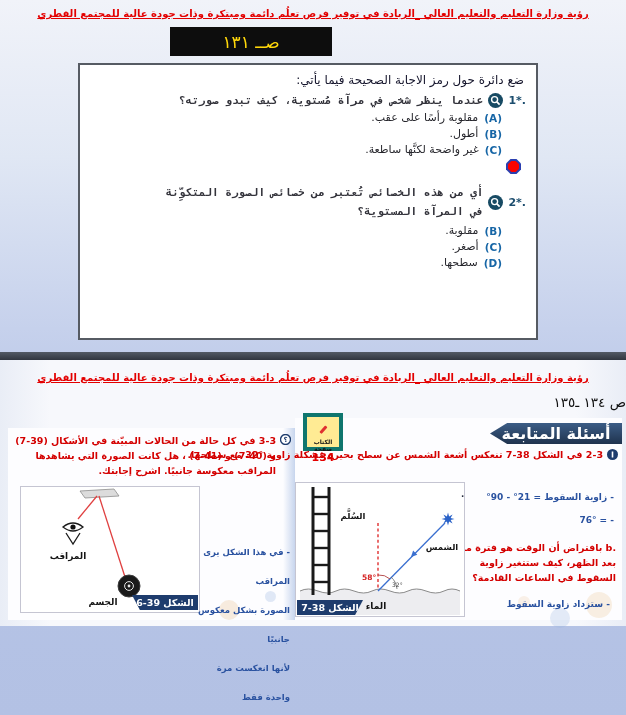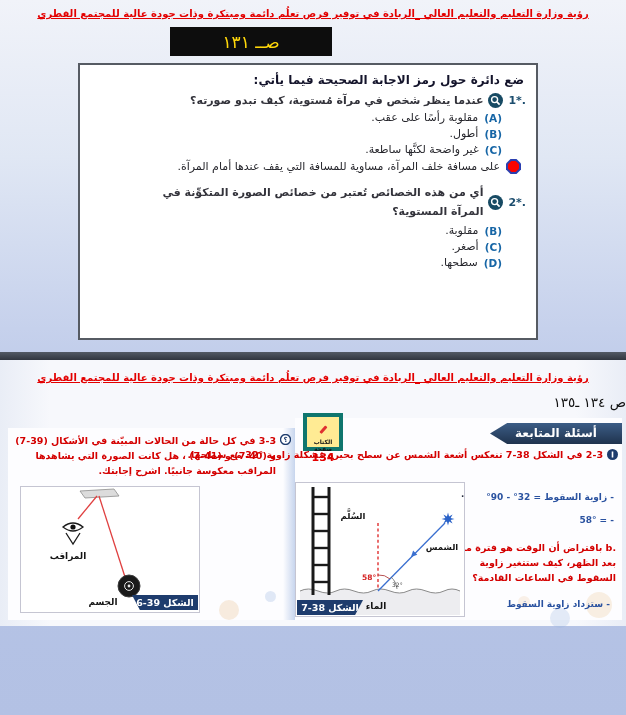--- a/index.html
+++ b/index.html
@@ -8,25 +8,25 @@
     background:linear-gradient(180deg,#f1f3f9 0%,#e0e7f4 22%,#c6d1ec 46%,#b7c5e7 60%,#b3c1e4 100%);}
   
   .vision{position:absolute;left:0;right:0;text-align:center;font-size:10px;font-weight:bold;
     color:#e30000;text-decoration:underline;letter-spacing:0;}
   .ltr{direction:ltr;unicode-bidi:isolate;}
   
   .pagebox1{position:absolute;top:27px;left:170px;width:162px;height:29px;background:#0d0d0d;
     color:#ffd70a;font-size:17px;font-weight:normal;text-align:center;line-height:30px;direction:rtl;}
   .quiz{position:absolute;left:78px;top:63px;width:460px;height:277px;background:#ffffff;
     border:2px solid #565b63;box-sizing:border-box;direction:rtl;padding:5px 10px 0 8px;}
-  .instr{font-size:12px;font-weight:bold;color:#14142b;margin:3px 2px 6px 0;text-align:right;}
+  .instr{font-size:12px;font-weight:normal;color:#14142b;margin:3px 2px 6px 0;text-align:right;}
   .qrow{display:flex;align-items:center;gap:5px;margin:6px 0 3px 0;}
   .qnum{color:#1c4d6e;font-weight:bold;font-size:11px;flex:0 0 auto;}
   .magwrap{flex:0 0 15px;height:15px;}
-  .qtext{color:#33333b;font-size:11px;font-weight:bold;text-align:right;}
+  .qtext{color:#33333b;font-size:11px;font-weight:bold;text-align:right;font-family:Liberation Mono, monospace;}
   .q2text{max-width:322px;line-height:1.7;}
   .opt{display:flex;align-items:center;gap:6px;margin:3px 24px 3px 0;font-size:11px;color:#26262c;}
   .optletter{color:#1766a6;font-weight:bold;font-size:10.5px;flex:0 0 auto;}
   .oct{width:15px;height:15px;background:#2b3fb0;position:relative;flex:0 0 15px;
     clip-path:polygon(30% 0,70% 0,100% 30%,100% 70%,70% 100%,30% 100%,0 70%,0 30%);}
   .oct i{position:absolute;inset:2px;background:#fb0300;display:block;
     clip-path:polygon(30% 0,70% 0,100% 30%,100% 70%,70% 100%,30% 100%,0 70%,0 30%);}
   
   .divbar{position:absolute;top:352px;left:0;width:626px;height:8px;
     background:linear-gradient(180deg,#535a65,#31363f);}
@@ -34,21 +34,21 @@
     background:linear-gradient(90deg,#e9edf6 0%,#f7f8fc 8%,#f7f8fc 92%,#e9edf6 100%);}
   .pagebox2{position:absolute;top:394px;left:0;right:0;text-align:right;font-size:13.5px;
     font-weight:normal;color:#0e0e0e;direction:rtl;}
   
   .panel{position:absolute;background:#fdfdff;overflow:visible;}
   .lpanel{left:8px;top:428px;width:286px;height:192px;}
   .lpanel .edge{position:absolute;top:0;right:-2px;width:13px;height:100%;
     background:linear-gradient(90deg,rgba(195,210,236,0),#c3d2ec);}
   .rpanel{left:295px;top:418px;width:327px;height:202px;}
   .deco{position:absolute;border-radius:50%;pointer-events:none;}
-  .banner{position:absolute;top:5px;right:0;width:132px;height:21px;color:#fff;font-size:12px;
+  .banner{position:absolute;top:5px;right:0;width:132px;height:21px;color:#fff;font-size:16px;
     font-weight:bold;text-align:center;line-height:21px;direction:rtl;
     background:linear-gradient(180deg,#3c5d86,#1f334e);
     clip-path:polygon(0 50%,13% 0,100% 0,100% 100%,13% 100%);}
   .badge{position:absolute;top:-5px;left:8px;width:40px;height:38px;background:#ffeb94;
     border:4px solid #0f766e;text-align:center;box-sizing:border-box;padding-top:2px;}
   .pen{display:inline-block;width:2.5px;height:9px;background:#e03030;transform:rotate(42deg);border-radius:1px;}
   .badge-t{font-size:6px;color:#151515;font-weight:bold;line-height:7px;direction:rtl;}
   .badge-n{font-size:11px;color:#e30000;font-weight:bold;line-height:12px;}
   .redq{color:#d40000;font-weight:bold;font-size:9.5px;direction:rtl;}
   .rq1{position:absolute;top:30px;right:4px;left:-60px;display:flex;align-items:center;gap:4px;
@@ -104,21 +104,20 @@
       <span>أطول.</span>
     </div>
     <div class="opt">
       <span class="optletter ltr">(C)</span>
       <span>غير واضحة لكنَّها ساطعة.</span>
     </div>
     <div class="opt" style="margin-right:5px">
       <span class="oct">
           <i></i>
         </span>
-      <span>على مسافة خلف المرآة، مساوية للمسافة التي يقف عندها أمام المرآة.</span>
     </div>
 
     <div class="qrow" style="margin-top:10px">
       <span class="qnum ltr">2*.</span>
       <span class="magwrap">
         <svg width="15" height="15">
             <circle cx="7.5" cy="7.5" r="7.5" fill="#174a63"></circle>
             <circle cx="6.6" cy="6.6" r="3" fill="none" stroke="#fff" stroke-width="1.4"></circle>
             <line x1="8.9" y1="8.9" x2="11.6" y2="11.6" stroke="#fff" stroke-width="1.7"></line>
           </svg>
@@ -170,20 +169,25 @@
         <polyline points="45,46 52,57 59,46" fill="none" stroke="#1a1a1a" stroke-width="1.3"></polyline>
         <text x="47" y="72" font-size="9" font-weight="bold" fill="#151515" text-anchor="middle" style="direction:rtl">المراقب</text>
         <circle cx="108" cy="99" r="11" fill="#1a1a1a" stroke="#3c3c3c"></circle>
         <circle cx="108" cy="99" r="4.4" fill="none" stroke="#e8e8e8" stroke-width="1"></circle>
         <circle cx="108" cy="99" r="1.4" fill="#e8e8e8"></circle>
         <text x="82" y="118" font-size="9" font-weight="bold" fill="#151515" text-anchor="middle" style="direction:rtl">الجسم</text>
       </svg>
       <div class="figcap cap-l">الشكل 39-6</div>
     </div>
 
+    <div class="lans">
+      <div>- في هذا الشكل يرى المراقب</div>
+      <div>الصورة بشكل معكوس جانبيًا</div>
+      <div>لأنها انعكست مرة واحدة فقط</div>
+    </div>
   </div>
 
   <div class="panel rpanel">
     <div class="deco" style="right:10px;bottom:2px;width:26px;height:26px;background:rgba(233,185,125,.22)"></div>
     <div class="deco" style="right:52px;bottom:-8px;width:20px;height:20px;background:rgba(150,178,222,.25)"></div>
     <div class="deco" style="right:92px;bottom:12px;width:12px;height:12px;background:rgba(233,185,125,.18)"></div>
 
     <div class="banner">أسئلة المتابعة</div>
 
     <div class="badge">
@@ -195,22 +199,22 @@
     <div class="redq rq1">
       <span class="bullet" style="flex:0 0 11px">
         <svg width="11" height="11">
             <circle cx="5.5" cy="5.5" r="5.5" fill="#1e3c6d"></circle>
             <rect x="4.7" y="2.5" width="1.6" height="6" fill="#ffffff"></rect>
           </svg>
       </span>
       <span>2-3 في الشكل 38-7 تنعكس أشعة الشمس عن سطح بحيرة مُشكلة زاوية °32 مع سطحها.</span>
     </div>
 
-    <div class="blueans ra1">- زاوية السقوط = 32° - 90°</div>
-    <div class="blueans ra2">- = 58°</div>
+    <div class="blueans ra1">- زاوية السقوط = 21° - 90°</div>
+    <div class="blueans ra2">- = 76°</div>
 
     <div class="redq rqb">
       <span class="ltr">b.</span>
       <span>بافتراض أن الوقت هو فترة ما بعد الظهر، كيف ستتغير زاوية السقوط في الساعات القادمة؟</span>
     </div>
     <div class="blueans rbans">- ستزداد زاوية السقوط</div>
 
     <div class="figbox rfig">
       <svg width="168" height="133" viewBox="0 0 168 133">
         <path d="M4,108 Q12,104 22,108 T40,108 T58,108 T76,108 T94,108 T112,108 T130,108 T148,108 T164,108 L164,132 L4,132 Z" fill="#ededf0" stroke="none"></path>

